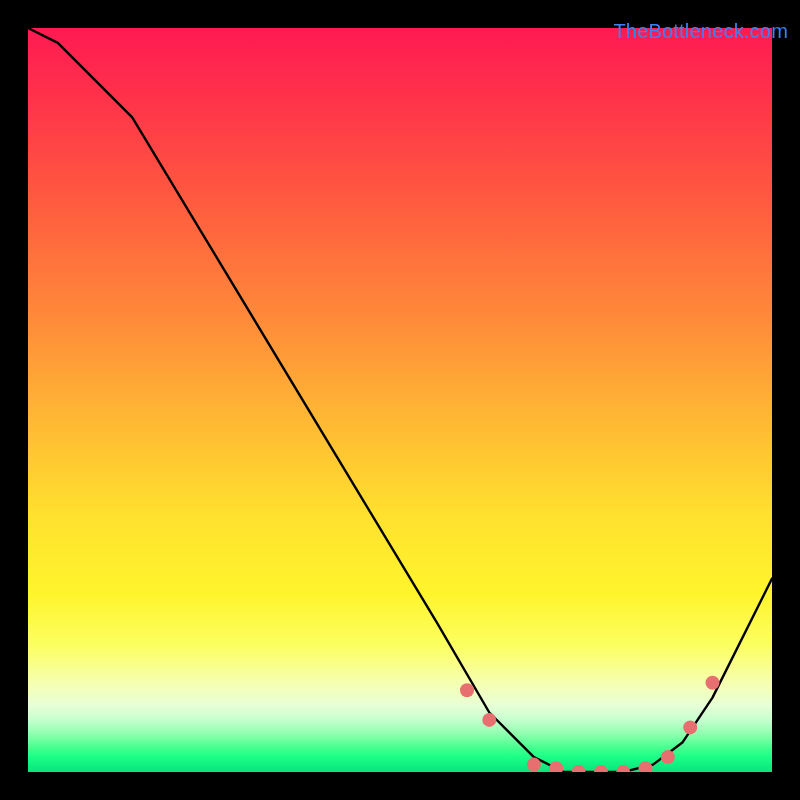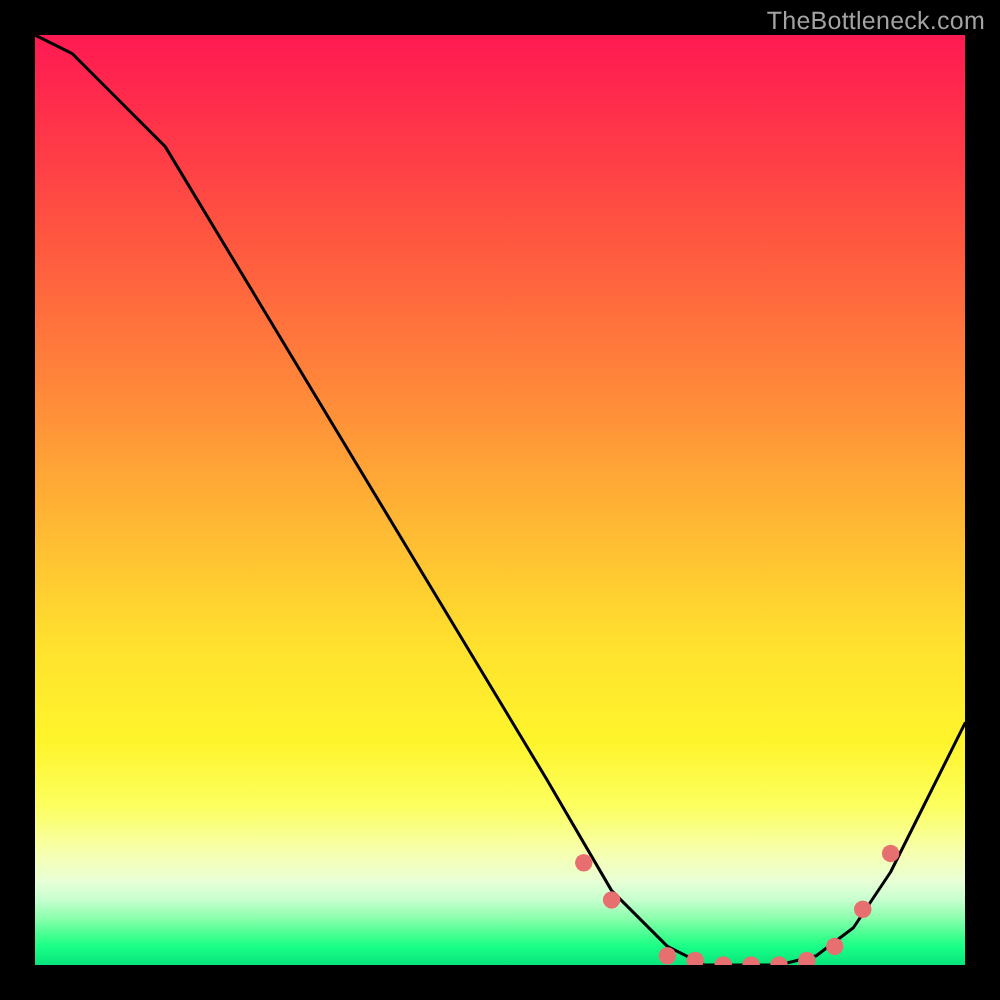--- a/index.html
+++ b/index.html
@@ -12,23 +12,23 @@
     font-family: Arial, Helvetica, sans-serif;
   }
   .stage {
     position: relative;
     width: 800px;
     height: 800px;
     background: #000;
   }
   .watermark {
     position: absolute;
-    top: 6px;
+    top: 20px;
     right: 12px;
-    color: #a3a3a3;
+    color: #3b82f6;
     font-size: 20px;
     font-weight: 500;
     letter-spacing: 0.2px;
     z-index: 10;
   }
   .plot {
     position: absolute;
     left: 28px;
     top: 28px;
     width: 744px;

